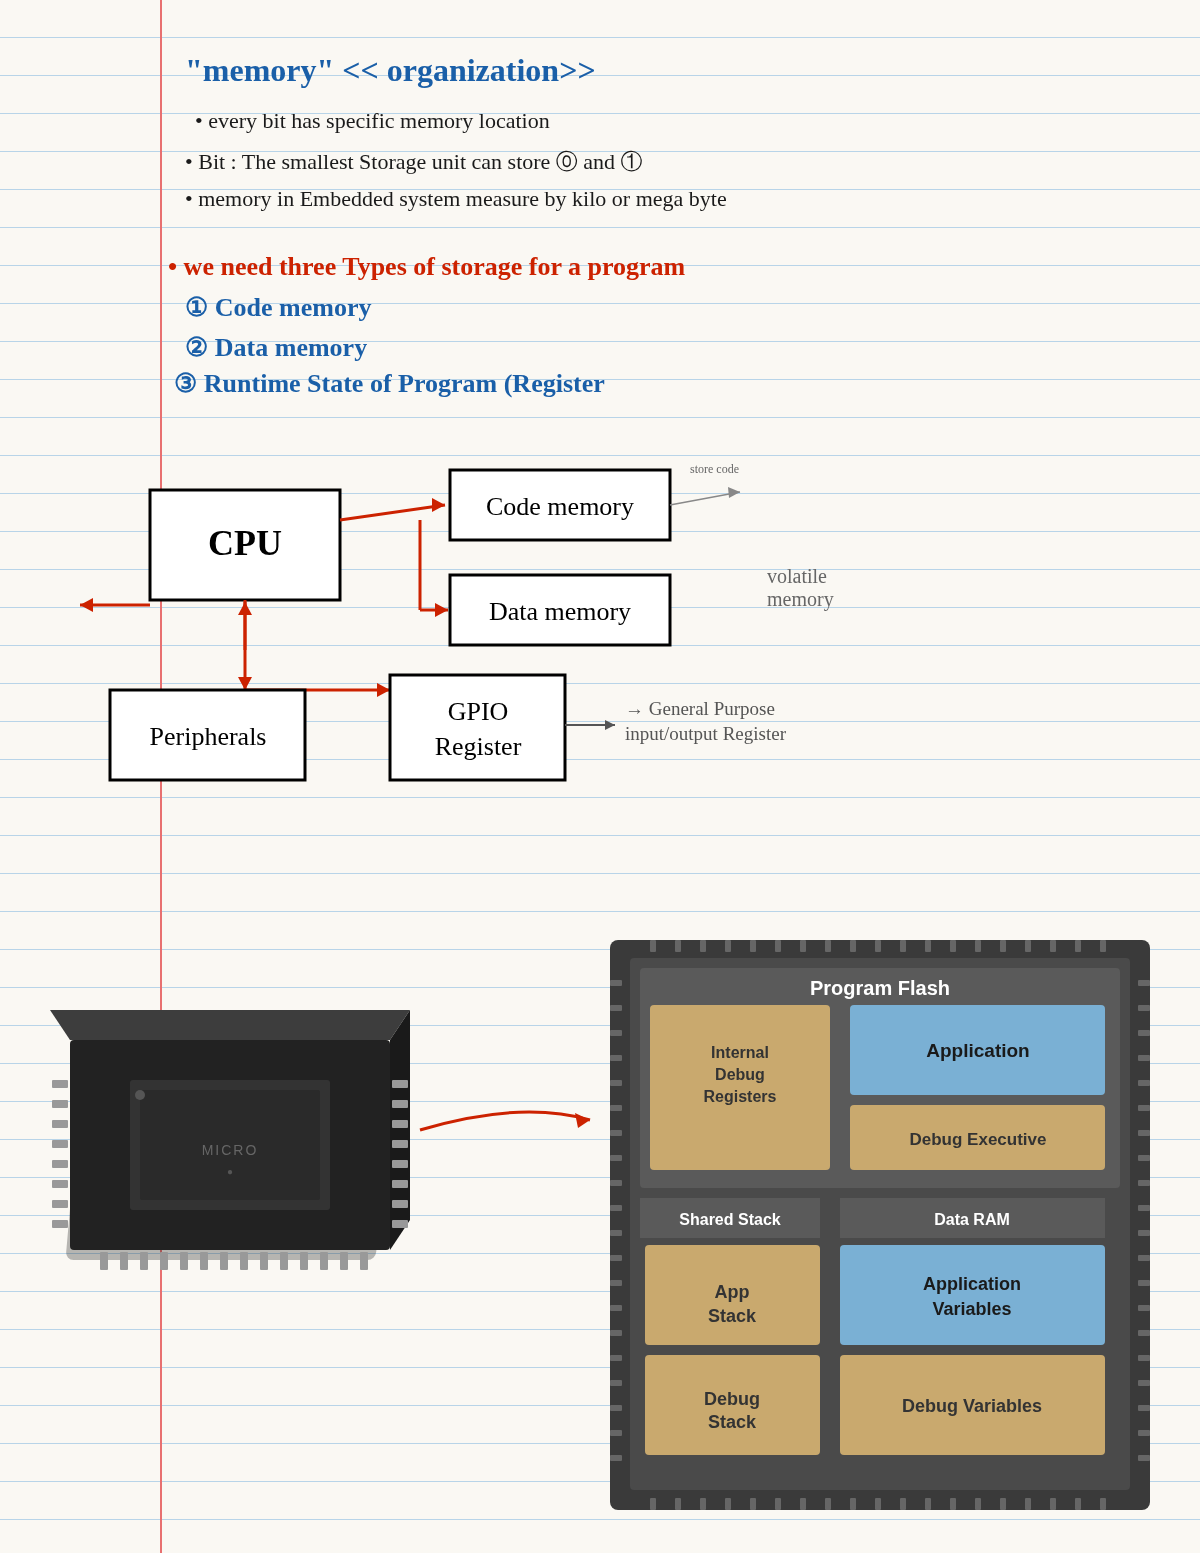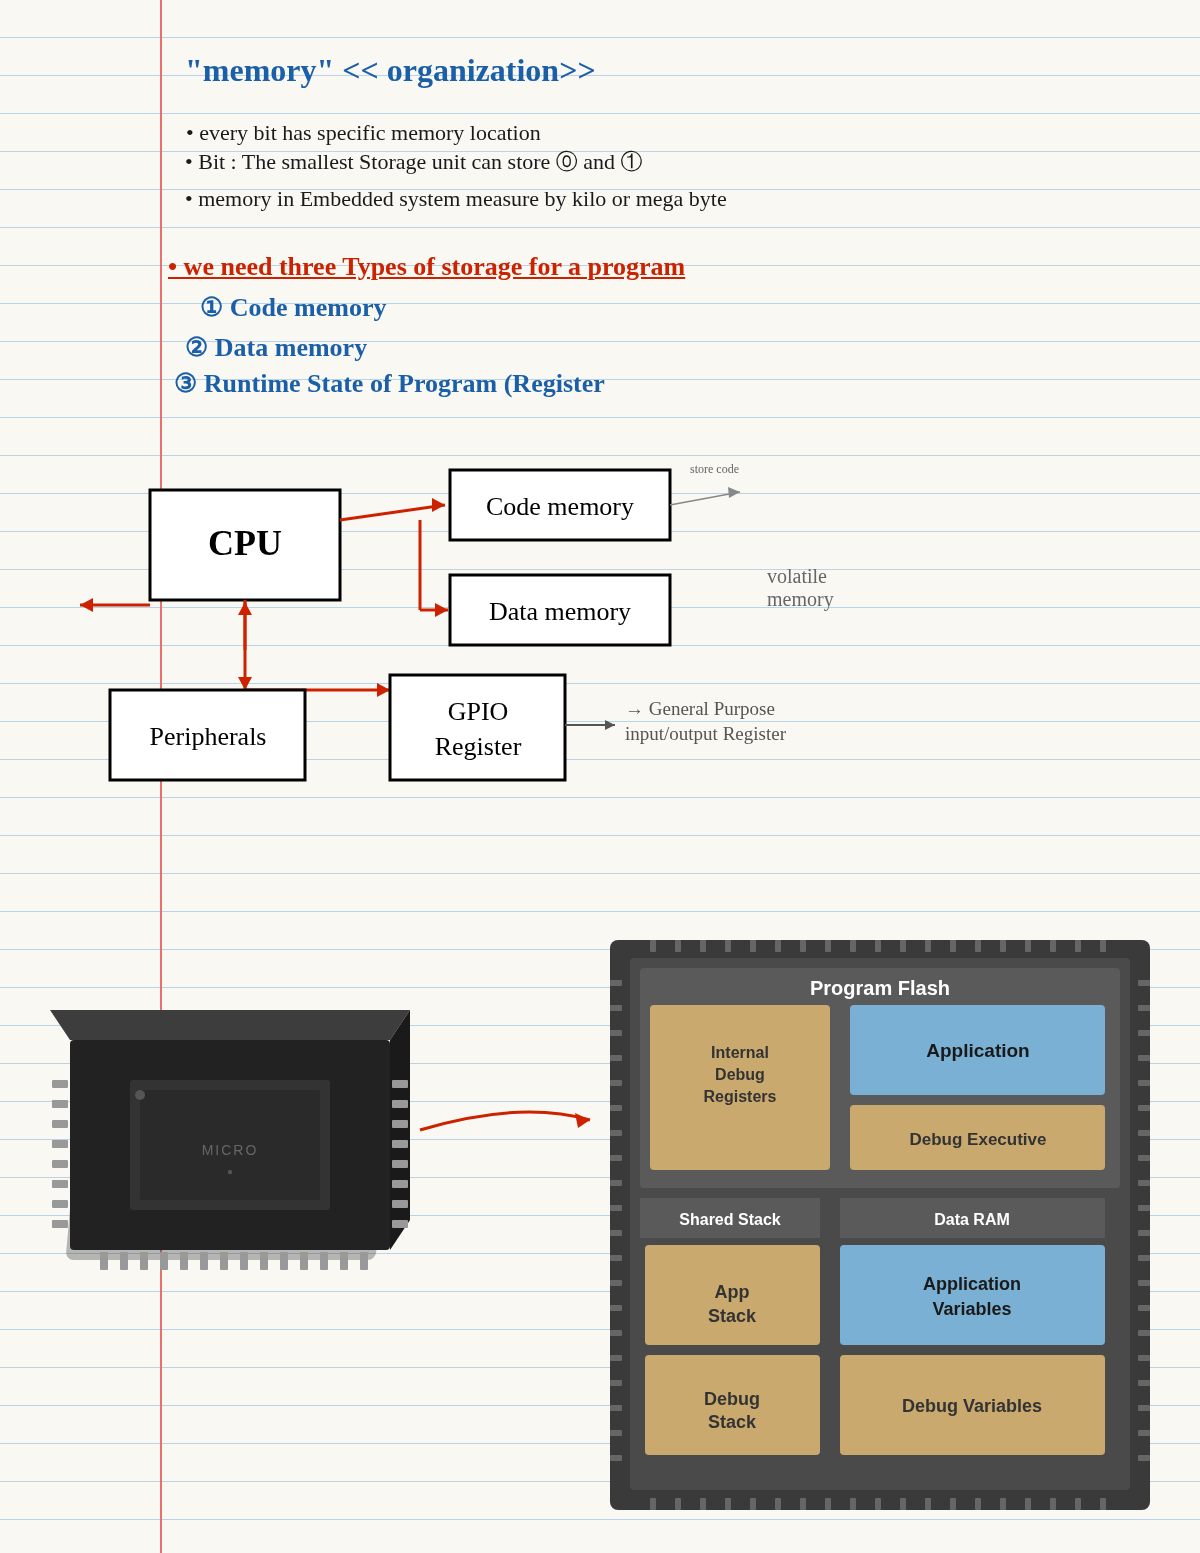--- a/index.html
+++ b/index.html
@@ -59,44 +59,43 @@
       font-weight: bold;
     }
 
     .bullet-line {
       position: absolute;
       font-family: 'Comic Sans MS', cursive;
       font-size: 22px;
       color: #1a1a1a;
     }
 
-    .bullet1 { top: 108px; left: 186px; margin-top: 12px; }
+    .bullet1 { top: 108px; left: 195px; }
     .bullet2 { top: 147px; left: 185px; }
     .bullet3 { top: 186px; left: 185px; }
 
     .storage-title {
       position: absolute;
       top: 252px;
       left: 168px;
       font-family: 'Comic Sans MS', cursive;
       font-size: 26px;
       color: #cc2200;
       font-weight: bold;
-      text-decoration: underline;
     }
 
     .storage-item {
       position: absolute;
       font-family: 'Comic Sans MS', cursive;
       font-size: 26px;
       color: #1a5fa8;
       font-weight: bold;
     }
 
-    .storage1 { top: 292px; left: 200px; }
+    .storage1 { top: 292px; left: 185px; }
     .storage2 { top: 332px; left: 185px; }
     .storage3 { top: 368px; left: 174px; }
 
     
     .diagram-svg {
       position: absolute;
       top: 430px;
       left: 50px;
       width: 900px;
       height: 430px;

